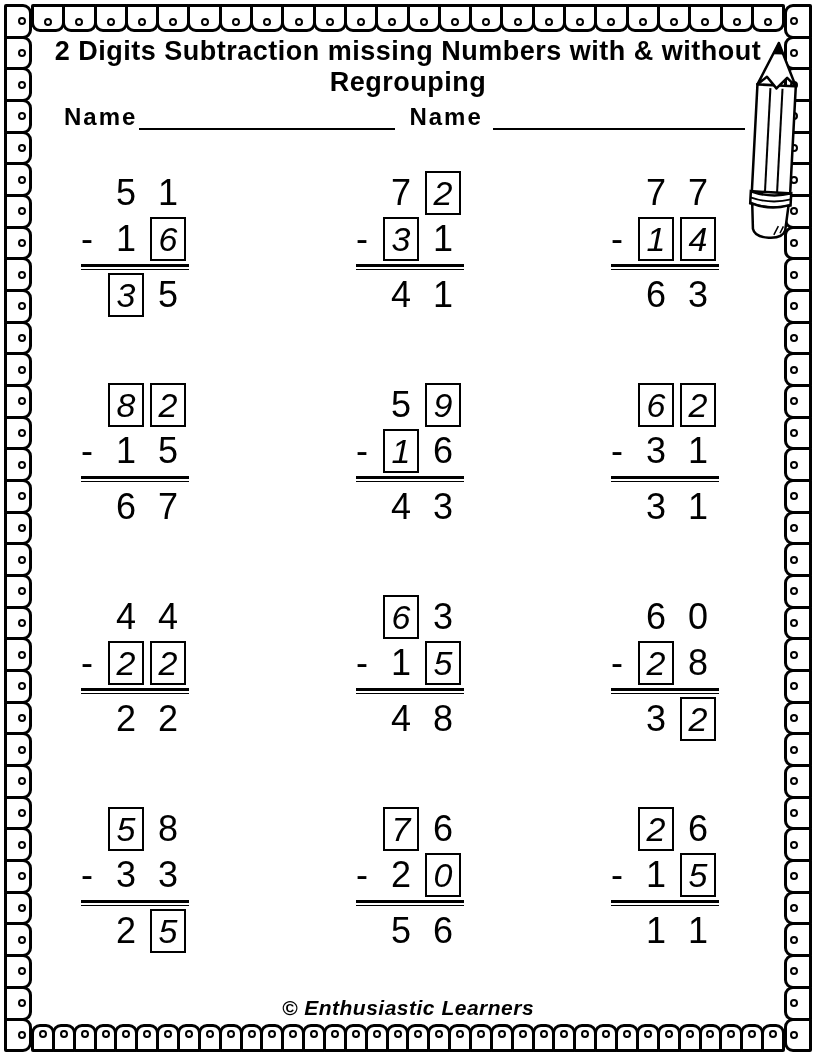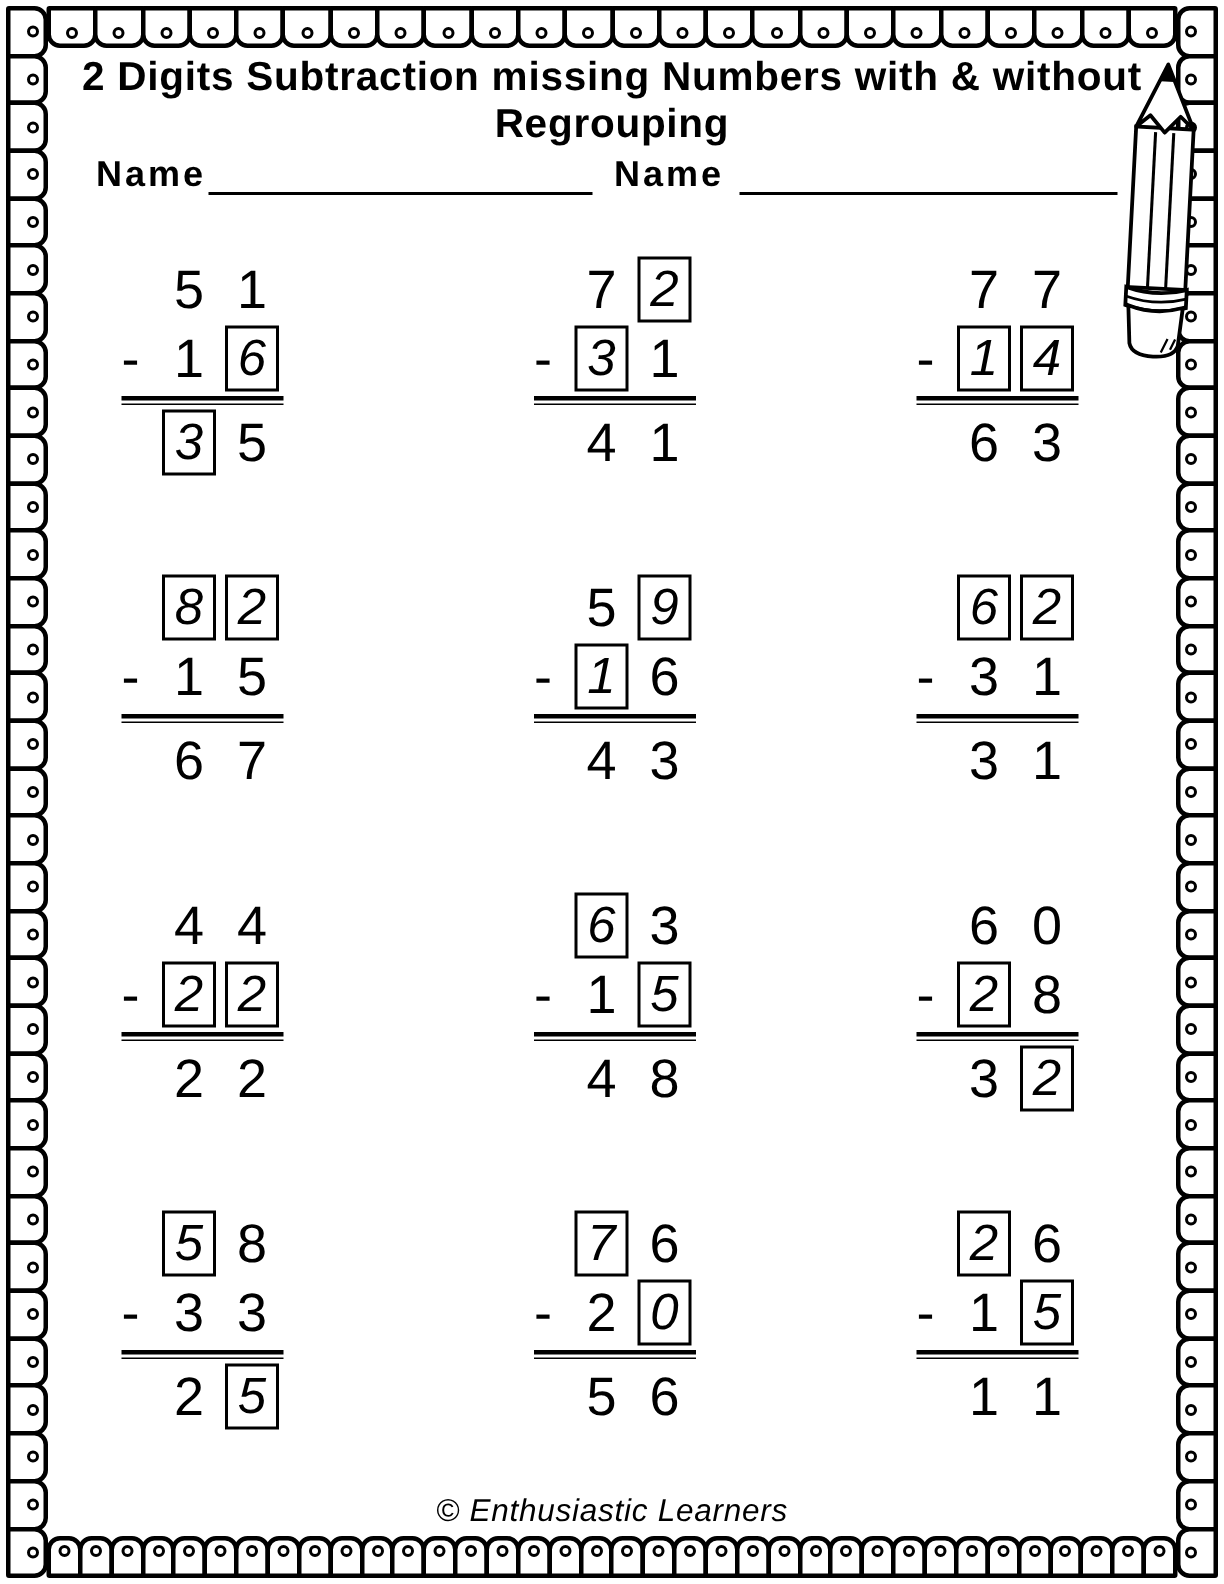--- a/index.html
+++ b/index.html
@@ -48,21 +48,21 @@
   .opcell{width:24px;font-size:36px;line-height:1;display:flex;align-items:center;}
   .dcell{width:42px;height:100%;display:flex;align-items:center;justify-content:center;font-size:36px;}
   .dbox{
     width:36px;height:44px;display:flex;align-items:center;justify-content:center;
     border:2px solid #000;box-sizing:border-box;font-style:italic;font-size:34px;
   }
   .rule{width:108px;height:2px;border-top:3px solid #000;border-bottom:1px solid #000;margin:2px 0;}
   
   .footer{
     position:absolute;bottom:36px;left:0;right:0;text-align:center;
-    font-size:21px;font-weight:400;font-style:italic;letter-spacing:.5px;
+    font-size:21px;font-weight:700;font-style:italic;letter-spacing:.5px;
   }
   
   .pencil{position:absolute;top:40px;left:748px;width:62px;height:202px;transform:rotate(3deg);transform-origin:50% 0;z-index:5;}
 </style>
 </head>
 <body>
 
 <div class="page">
 
   <div>

